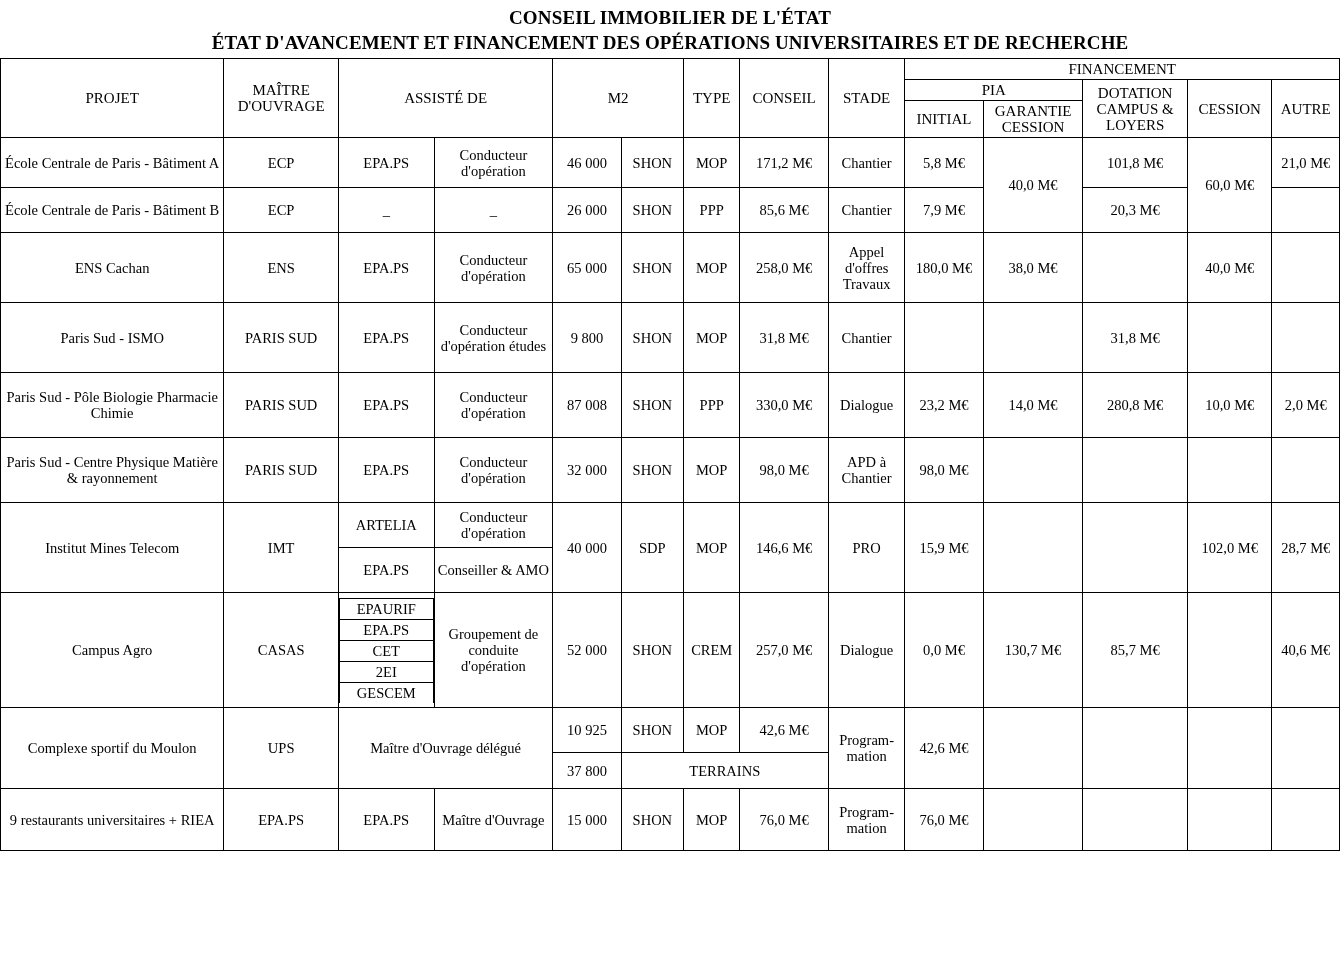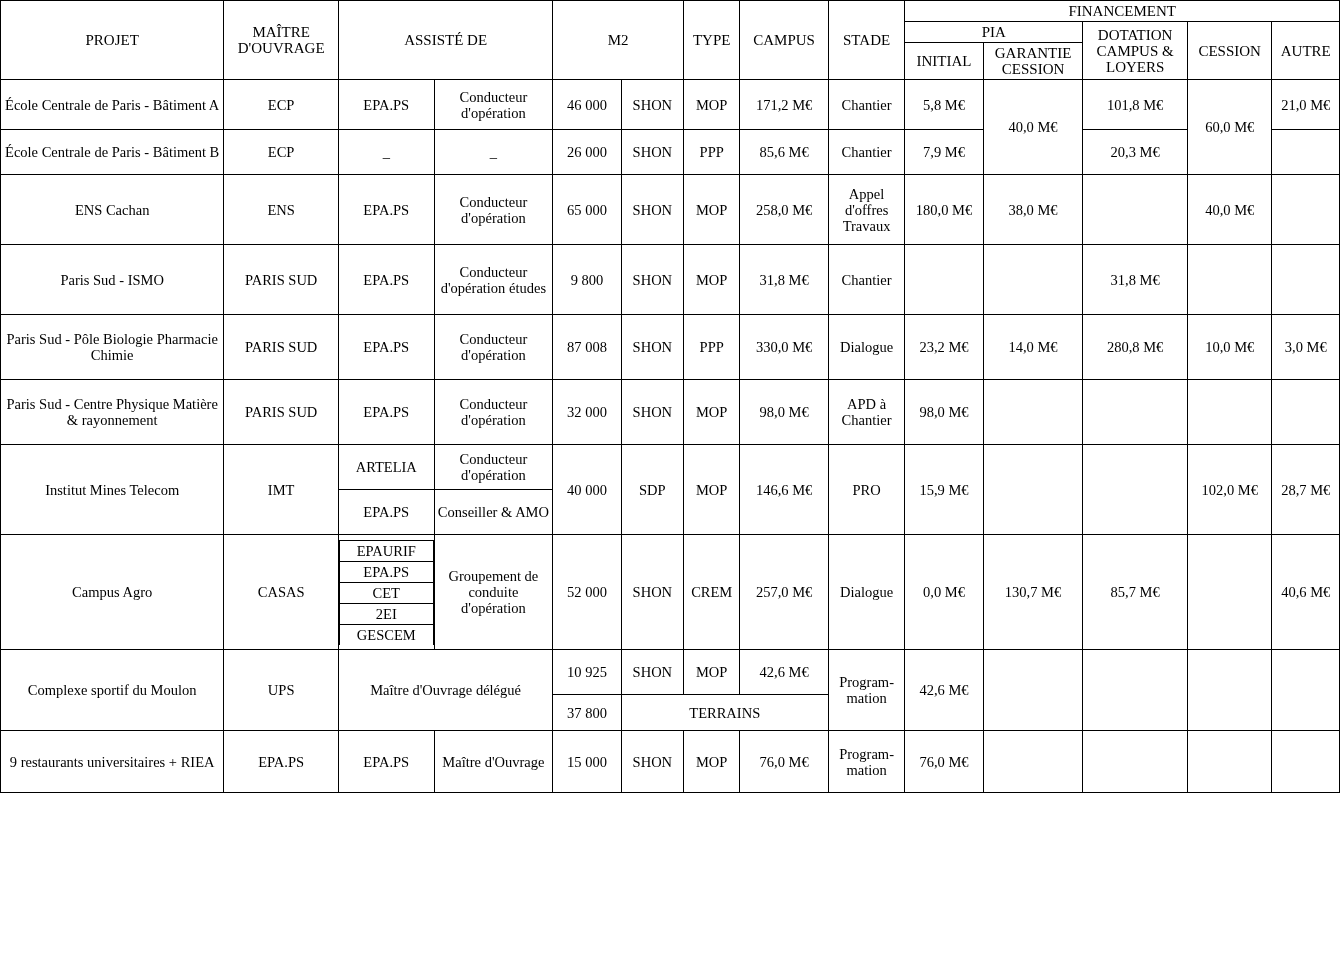--- a/index.html
+++ b/index.html
@@ -75,20 +75,24 @@
   }
   .inner-table tr:last-child td {
     border-bottom: 0;
   }
 </style>
 </head>
 <body>
 
 <div class="page">
 
+  <div class="title-block">
+    <div class="title-line1">CONSEIL IMMOBILIER DE L'ÉTAT</div>
+    <div class="title-line2">ÉTAT D'AVANCEMENT ET FINANCEMENT DES OPÉRATIONS UNIVERSITAIRES ET DE RECHERCHE</div>
+  </div>
 
   <table class="main">
     <colgroup>
       <col style="width:222px">
       <col style="width:114px">
       <col style="width:95px">
       <col style="width:118px">
       <col style="width:68px">
       <col style="width:62px">
       <col style="width:56px">
@@ -101,21 +105,21 @@
       <col style="width:67px">
     </colgroup>
 
     <thead>
       <tr>
         <td rowspan="3" class="hdr">PROJET</td>
         <td rowspan="3" class="hdr">MAÎTRE D'OUVRAGE</td>
         <td rowspan="3" colspan="2" class="hdr">ASSISTÉ DE</td>
         <td rowspan="3" colspan="2" class="hdr">M2</td>
         <td rowspan="3" class="hdr">TYPE</td>
-        <td rowspan="3" class="hdr">CAMPUS</td>
+        <td rowspan="3" class="hdr">CONSEIL</td>
         <td rowspan="3" class="hdr">STADE</td>
         <td colspan="5" class="hdr">FINANCEMENT</td>
       </tr>
       <tr>
         <td colspan="2" class="hdr">PIA</td>
         <td rowspan="2" class="hdr">DOTATION CAMPUS &amp; LOYERS</td>
         <td rowspan="2" class="hdr">CESSION</td>
         <td rowspan="2" class="hdr">AUTRE</td>
       </tr>
       <tr>
@@ -199,21 +203,21 @@
         <td>Conducteur d'opération</td>
         <td>87 008</td>
         <td>SHON</td>
         <td>PPP</td>
         <td>330,0 M€</td>
         <td>Dialogue</td>
         <td>23,2 M€</td>
         <td>14,0 M€</td>
         <td>280,8 M€</td>
         <td>10,0 M€</td>
-        <td>3,0 M€</td>
+        <td>2,0 M€</td>
       </tr>
 
       <tr style="height:65px">
         <td class="left">Paris Sud - Centre Physique Matière &amp; rayonnement</td>
         <td>PARIS SUD</td>
         <td>EPA.PS</td>
         <td>Conducteur d'opération</td>
         <td>32 000</td>
         <td>SHON</td>
         <td>MOP</td>

